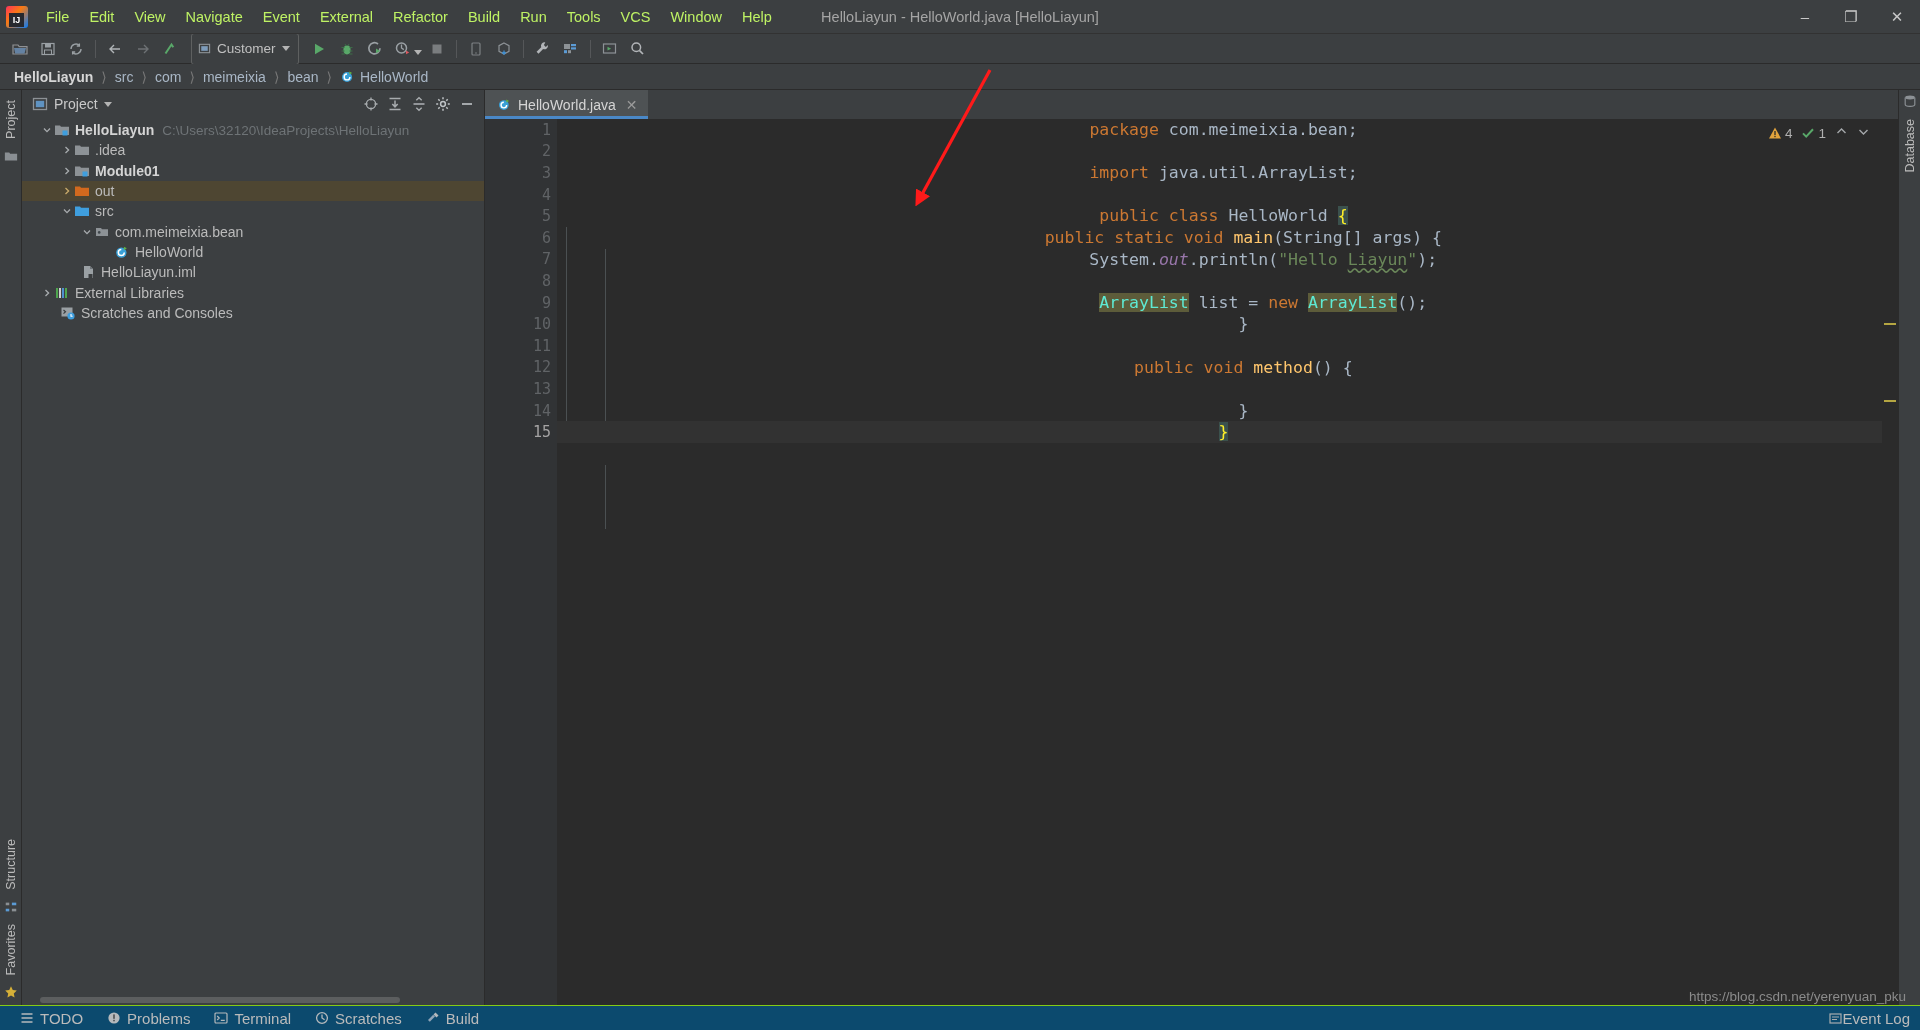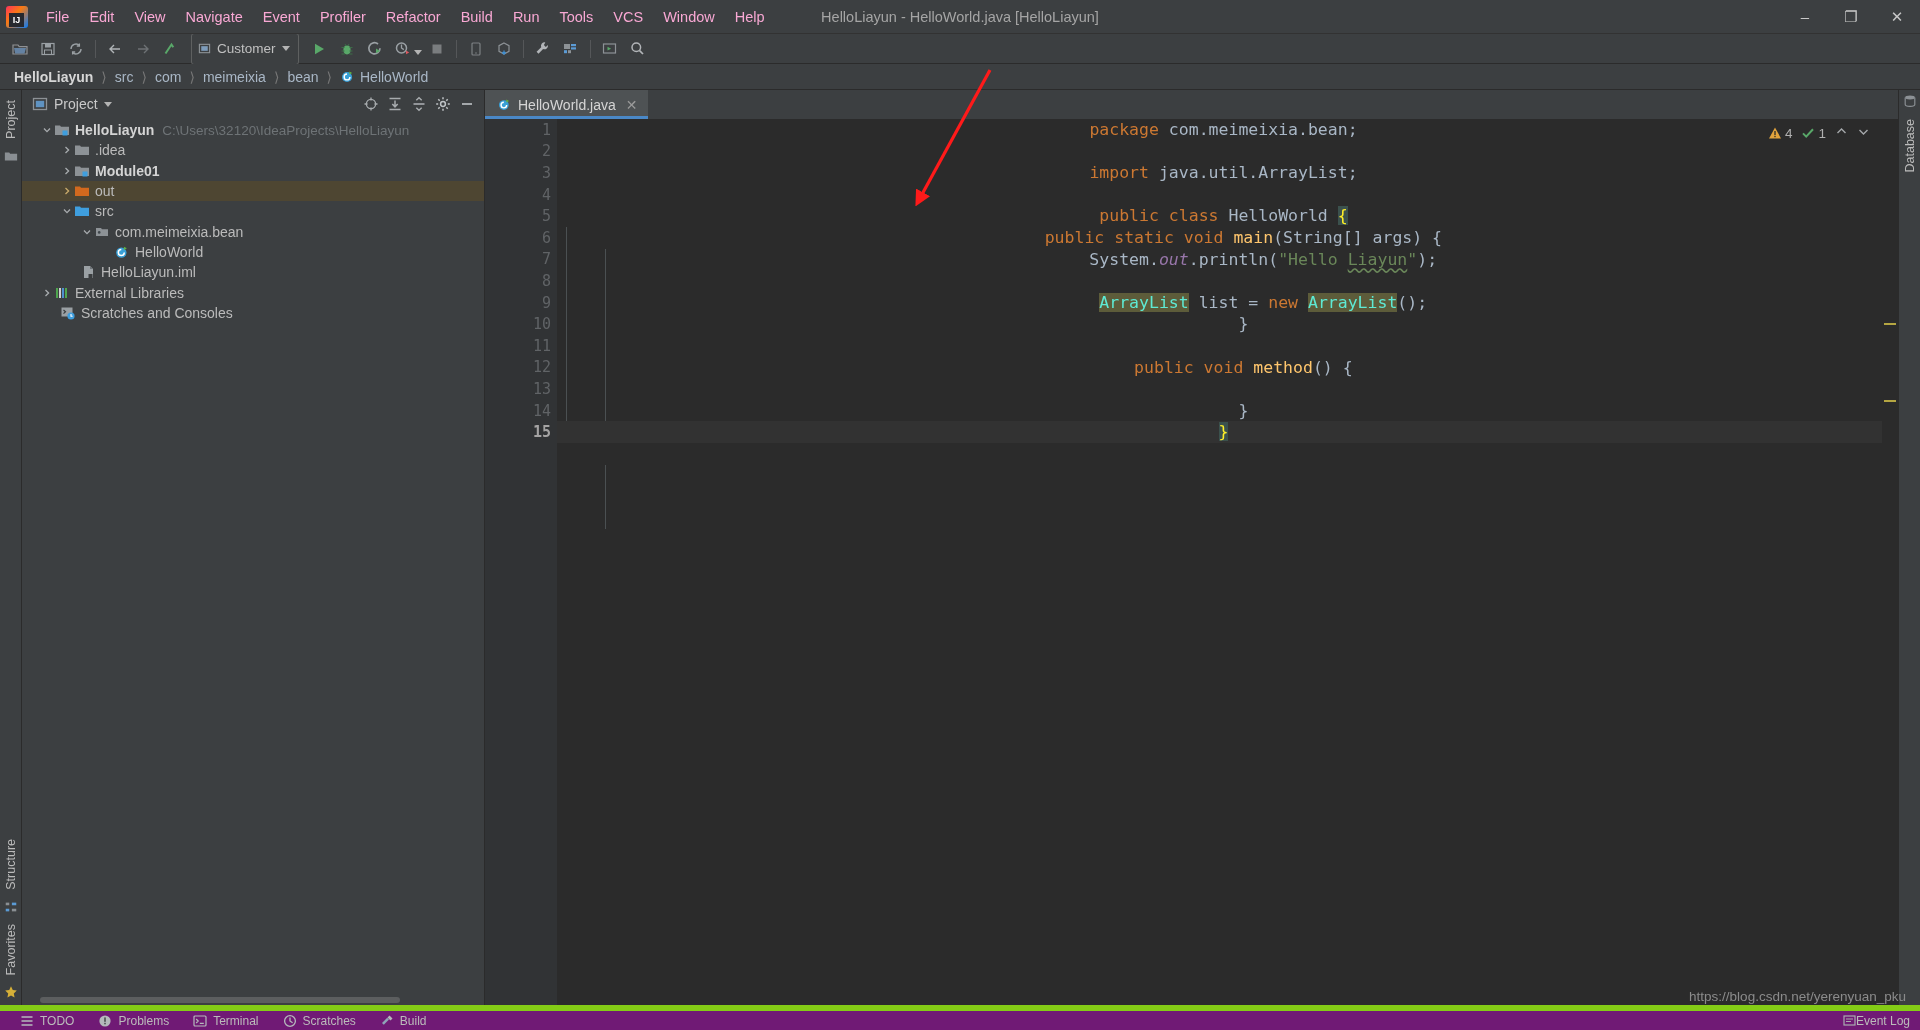--- a/index.html
+++ b/index.html
@@ -23,21 +23,21 @@
     background: linear-gradient(135deg,#fe315d 0%,#f97a12 40%,#087cfa 100%);
   }
   .ij-logo::after {
     content: "IJ"; position: absolute; left: 3px; bottom: 1px;
     width: 15px; height: 14px; background: #27282e; color: #fff;
     font-size: 9px; font-weight: bold; text-align: center; line-height: 14px;
     font-family: "Liberation Sans", sans-serif;
   }
   .menubar { display: flex; align-items: center; height: 100%; }
   .menu-item {
-    padding: 4px 10px; font-size: 14.5px; color: #f9a8d4; cursor: default;
+    padding: 4px 10px; font-size: 14.5px; color: #bef264; cursor: default;
     white-space: nowrap; line-height: 18px; text-align: center;
   }
   .win-title {
     position: absolute; left: 0; right: 0; text-align: center;
     font-size: 14.5px; color: #a5a5a5; pointer-events: none;
   }
   .win-btns { margin-left: auto; display: flex; align-items: center; height: 100%; z-index: 3; }
   .win-btn {
     width: 46px; height: 34px; display: flex; align-items: center; justify-content: center;
     color: #c8c8c8; font-size: 15px;
@@ -133,21 +133,21 @@
 
   .editor-wrap { flex: 1 1 auto; display: flex; position: relative; min-height: 0; background: #2b2b2b; }
   .gutter {
     width: 72px; flex: none; background: #313335; position: relative;
     font-family: "DejaVu Sans Mono", monospace; font-size: 15px;
   }
   .gline {
     height: 21.6px; display: flex; align-items: center; justify-content: flex-end;
     padding-right: 6px; color: #606366; position: relative;
   }
-  .gline.cur { color: #a4a3a3; font-weight: bold; }
+  .gline.cur { color: #a4a3a3; font-weight: normal; }
   .grun {
     position: absolute; right: -16px; top: 50%; transform: translateY(-50%);
     width: 0; height: 0; border-top: 6px solid transparent; border-bottom: 6px solid transparent;
     border-left: 9px solid #59a869;
   }
   .gfold {
     position: absolute; right: -42px; top: 50%; transform: translateY(-50%);
     width: 11px; height: 11px;
   }
   .code-col {
@@ -186,23 +186,23 @@
   .marker { position: absolute; right: 2px; width: 12px; height: 2px; background: #b5a642; }
 
   
   .rrail {
     width: 22px; background: #3c3f41; flex: none; border-left: 1px solid #2b2b2b;
     display: flex; flex-direction: column; align-items: center; padding-top: 4px; gap: 5px;
   }
 
   
   .statusbar {
-    height: 25px; background: #701a75; flex: none; display: flex; align-items: center;
-    padding-left: 8px; gap: 0px; font-size: 12px; color: #bbbbbb; position: relative;
-    border-top: 6px solid #84cc16;
+    height: 25px; background: #0c4a6e; flex: none; display: flex; align-items: center;
+    padding-left: 8px; gap: 0px; font-size: 15px; color: #bbbbbb; position: relative;
+    border-top: 1px solid #84cc16;
   }
   .sb-item { display: flex; align-items: center; gap: 6px; padding: 0 12px; height: 100%; }
   .sb-right { margin-left: auto; display: flex; align-items: center; gap: 8px; padding-right: 10px; }
   .watermark {
     position: absolute; right: 14px; bottom: 26px; color: #8b8b8b; font-size: 13.5px;
   }
   .eventlog { display: flex; align-items: center; color: #bbbbbb; }
 
   
   .red-arrow { position: absolute; left: 0; top: 0; pointer-events: none; z-index: 40; }
@@ -213,21 +213,21 @@
 <div id="app">
 
   <div class="titlebar">
     <div class="ij-logo"></div>
     <div class="menubar">
       <div class="menu-item">File</div>
       <div class="menu-item">Edit</div>
       <div class="menu-item">View</div>
       <div class="menu-item">Navigate</div>
       <div class="menu-item">Event</div>
-      <div class="menu-item">Profiler</div>
+      <div class="menu-item">External</div>
       <div class="menu-item">Refactor</div>
       <div class="menu-item">Build</div>
       <div class="menu-item">Run</div>
       <div class="menu-item">Tools</div>
       <div class="menu-item">VCS</div>
       <div class="menu-item">Window</div>
       <div class="menu-item">Help</div>
     </div>
     <div class="win-title">HelloLiayun - HelloWorld.java [HelloLiayun]</div>
     <div class="win-btns">

